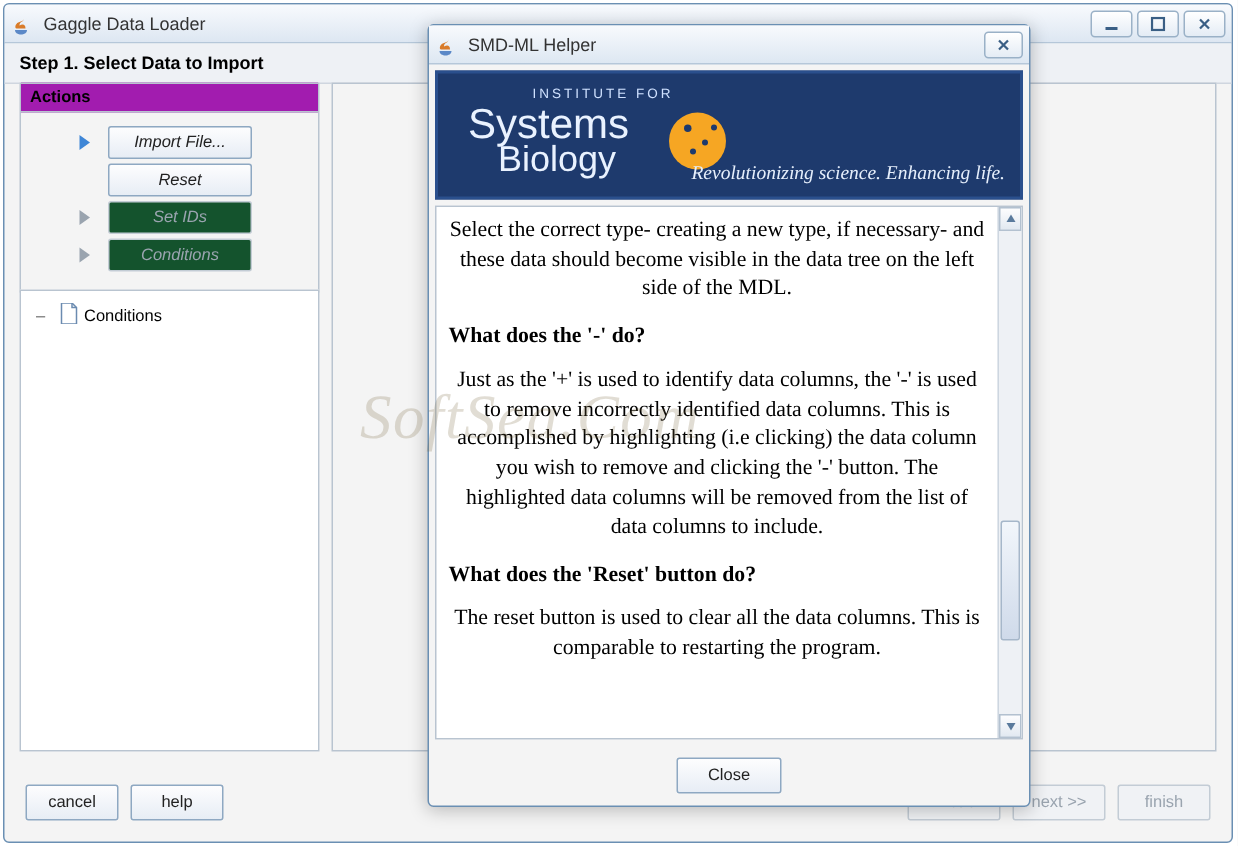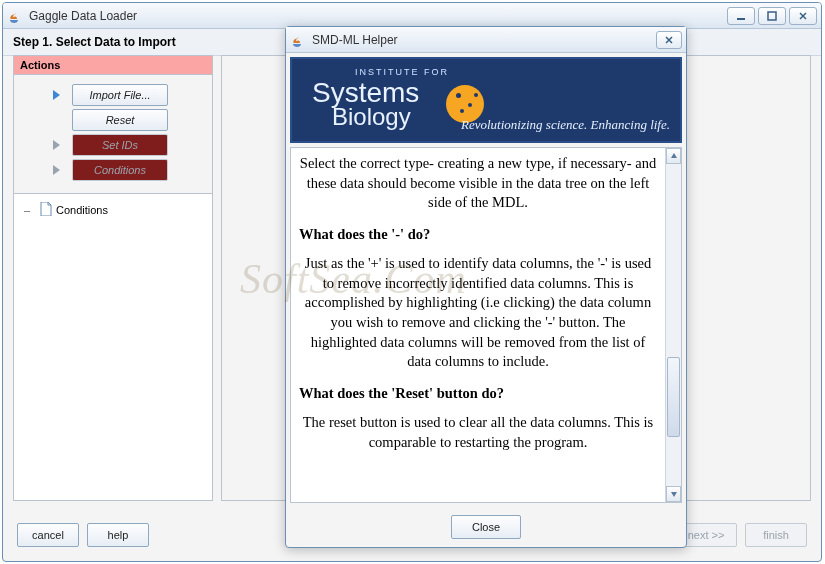--- a/index.html
+++ b/index.html
@@ -10,43 +10,43 @@
   .titlebar { height: 26px; background: linear-gradient(#f8fafd, #dde7f2); border-bottom: 1px solid #b5c7d9; display: flex; align-items: center; padding: 0 4px; }
   .titlebar .java-icon { width: 16px; height: 16px; margin-right: 6px; display: flex; align-items: center; justify-content: center; }
   .titlebar .title-text { flex: 1; font-size: 12px; color: #333; }
   .titlebar .win-controls { display: flex; gap: 3px; }
   .titlebar .win-btn { width: 28px; height: 18px; border: 1px solid #9ab1c7; background: linear-gradient(#fff,#e4ecf5); border-radius: 3px; display: flex; align-items: center; justify-content: center; font-size: 9px; color: #4a6; color:#3a5f85; cursor: default; }
   .titlebar .win-btn svg { width: 10px; height: 10px; }
 
   .step-header { font-weight: bold; font-size: 12px; padding: 6px 10px; background: #eef1f5; border-bottom: 1px solid #cfd6df; }
 
   .actions-panel { position: absolute; top: 52px; left: 10px; width: 200px; border: 1px solid #b9c4d0; background: #f4f4f4; border-top: none; }
-  .actions-header { font-weight: bold; font-size: 11px; padding: 3px 6px; border-top: 1px solid #b9c4d0; border-bottom: 1px solid #b9c4d0; background: #fca5a5; }
+  .actions-header { font-weight: bold; font-size: 11px; padding: 3px 6px; border-top: 1px solid #b9c4d0; border-bottom: 1px solid #b9c4d0; background: #a21caf; }
   .actions-body { padding: 6px 4px 10px; }
   .action-row { display: flex; align-items: center; margin: 3px 0 3px 30px; gap: 6px; }
   .arrow-slot { width: 18px; display: flex; justify-content: center; }
   .arrow-slot svg { width: 14px; height: 14px; }
   .action-btn { width: 96px; height: 22px; border: 1px solid #8ea8c2; background: linear-gradient(#fdfdfe,#e7edf5); font-size: 11px; cursor: default; border-radius: 2px; color: #222; font-style: italic; }
-  .action-btn.disabled { color: #9aa4af; border-color: #c3ccd5; background: #7f1d1d; }
+  .action-btn.disabled { color: #9aa4af; border-color: #c3ccd5; background: #14532d; }
 
   .tree-panel { position: absolute; top: 190px; left: 10px; width: 200px; height: 308px; background: #fff; border: 1px solid #b9c4d0; padding: 6px 4px; }
   .tree-item { display: flex; align-items: center; gap: 4px; padding: 2px 6px; font-size: 11px; }
   .tree-item .toggler { width: 12px; color: #666; }
   .tree-item .doc-icon svg { width: 12px; height: 14px; }
 
   .right-panel { position: absolute; top: 52px; left: 218px; right: 10px; bottom: 60px; border: 1px solid #b9c4d0; background: #f4f4f4; }
 
   .bottom-bar { position: absolute; left: 10px; right: 10px; bottom: 8px; height: 36px; display: flex; align-items: center; }
   .bottom-bar .left-group { display: flex; gap: 8px; margin-left: 4px; }
   .bottom-bar .right-group { margin-left: auto; display: flex; gap: 8px; margin-right: 4px; }
   .std-btn { min-width: 62px; height: 24px; padding: 0 10px; border: 1px solid #8ea8c2; background: linear-gradient(#fdfdfe,#e7edf5); font-size: 11px; border-radius: 2px; cursor: default; color: #222; }
   .std-btn.disabled { color: #9aa4af; border-color: #c3ccd5; background: #f0f2f5; }
 
   
-  .dialog { position: absolute; top: 26px; left: 285px; width: 402px; height: 522px; border: 1px solid #6a8fb3; background: #f4f4f4; border-radius: 4px; box-shadow: 0 2px 12px rgba(0,0,0,.25); display: flex; flex-direction: column; }
+  .dialog { position: absolute; top: 16px; left: 285px; width: 402px; height: 522px; border: 1px solid #6a8fb3; background: #f4f4f4; border-radius: 4px; box-shadow: 0 2px 12px rgba(0,0,0,.25); display: flex; flex-direction: column; }
   .dialog .titlebar { background: linear-gradient(#f8fafd,#dde7f2); }
   .dialog .titlebar .win-btn { width: 26px; }
   .banner { height: 86px; background: #1e3a6d; border: 2px solid #2a4f8d; margin: 4px; display: flex; align-items: center; padding: 6px 10px; color: #fff; position: relative; }
   .banner .inst-text { position: absolute; top: 8px; left: 24px; font-size: 9px; letter-spacing: 2px; color: #cfe1ff; padding-left: 39px; }
   .banner .sys-text { position: absolute; top: 20px; left: 20px; font-family: "Trebuchet MS", sans-serif; font-size: 28px; color: #e9f2ff; line-height: 1; }
   .banner .bio-text { position: absolute; top: 46px; left: 40px; font-family: "Trebuchet MS", sans-serif; font-size: 24px; color: #e9f2ff; line-height: 1; }
   .banner .logo-dot { position: absolute; top: 26px; left: 154px; width: 38px; height: 38px; border-radius: 50%; background: #f6a623; }
   .banner .logo-dot::before, .banner .logo-dot::after { content: ""; position: absolute; background: #1e3a6d; border-radius: 50%; }
   .banner .logo-dot::before { width: 5px; height: 5px; top: 8px; left: 10px; }
   .banner .logo-dot::after { width: 4px; height: 4px; top: 18px; left: 22px; box-shadow: -8px 6px 0 #1e3a6d, 6px -10px 0 #1e3a6d; }

